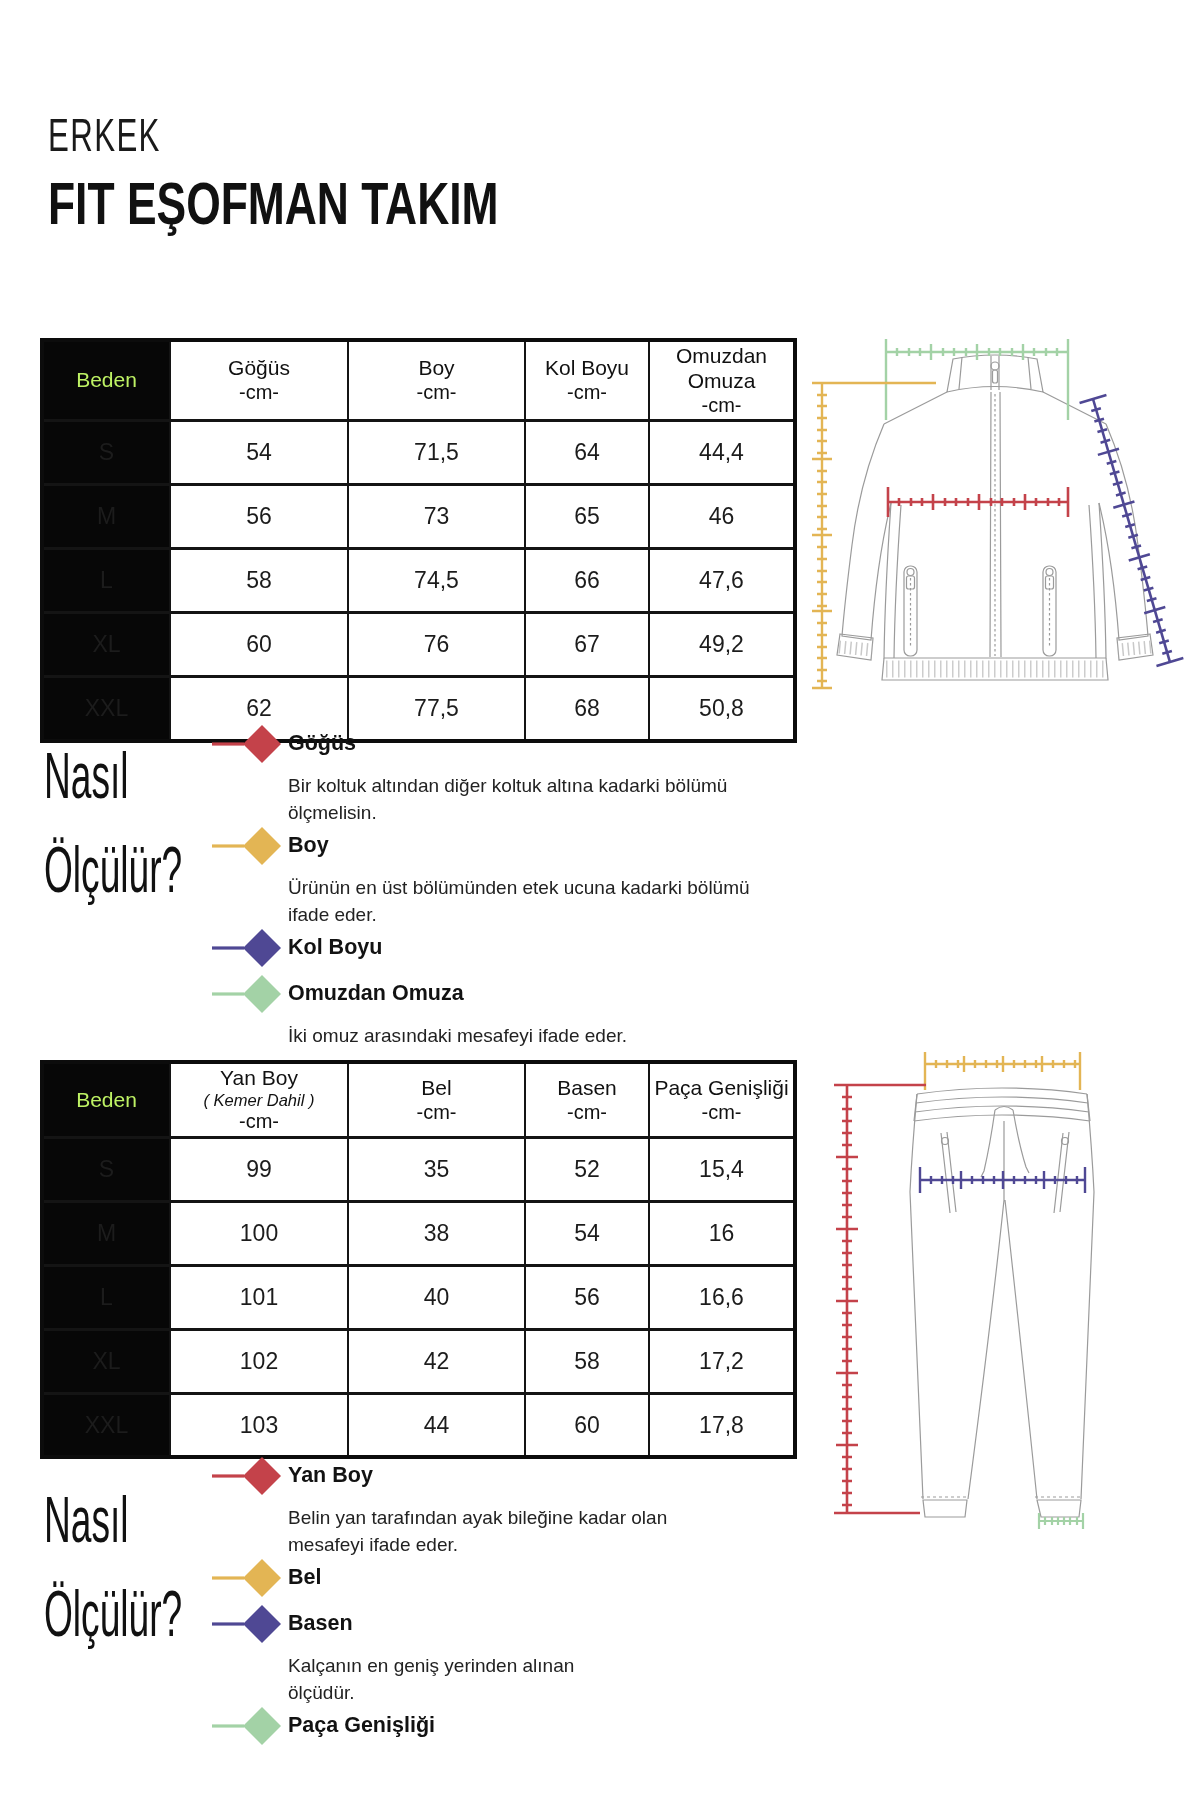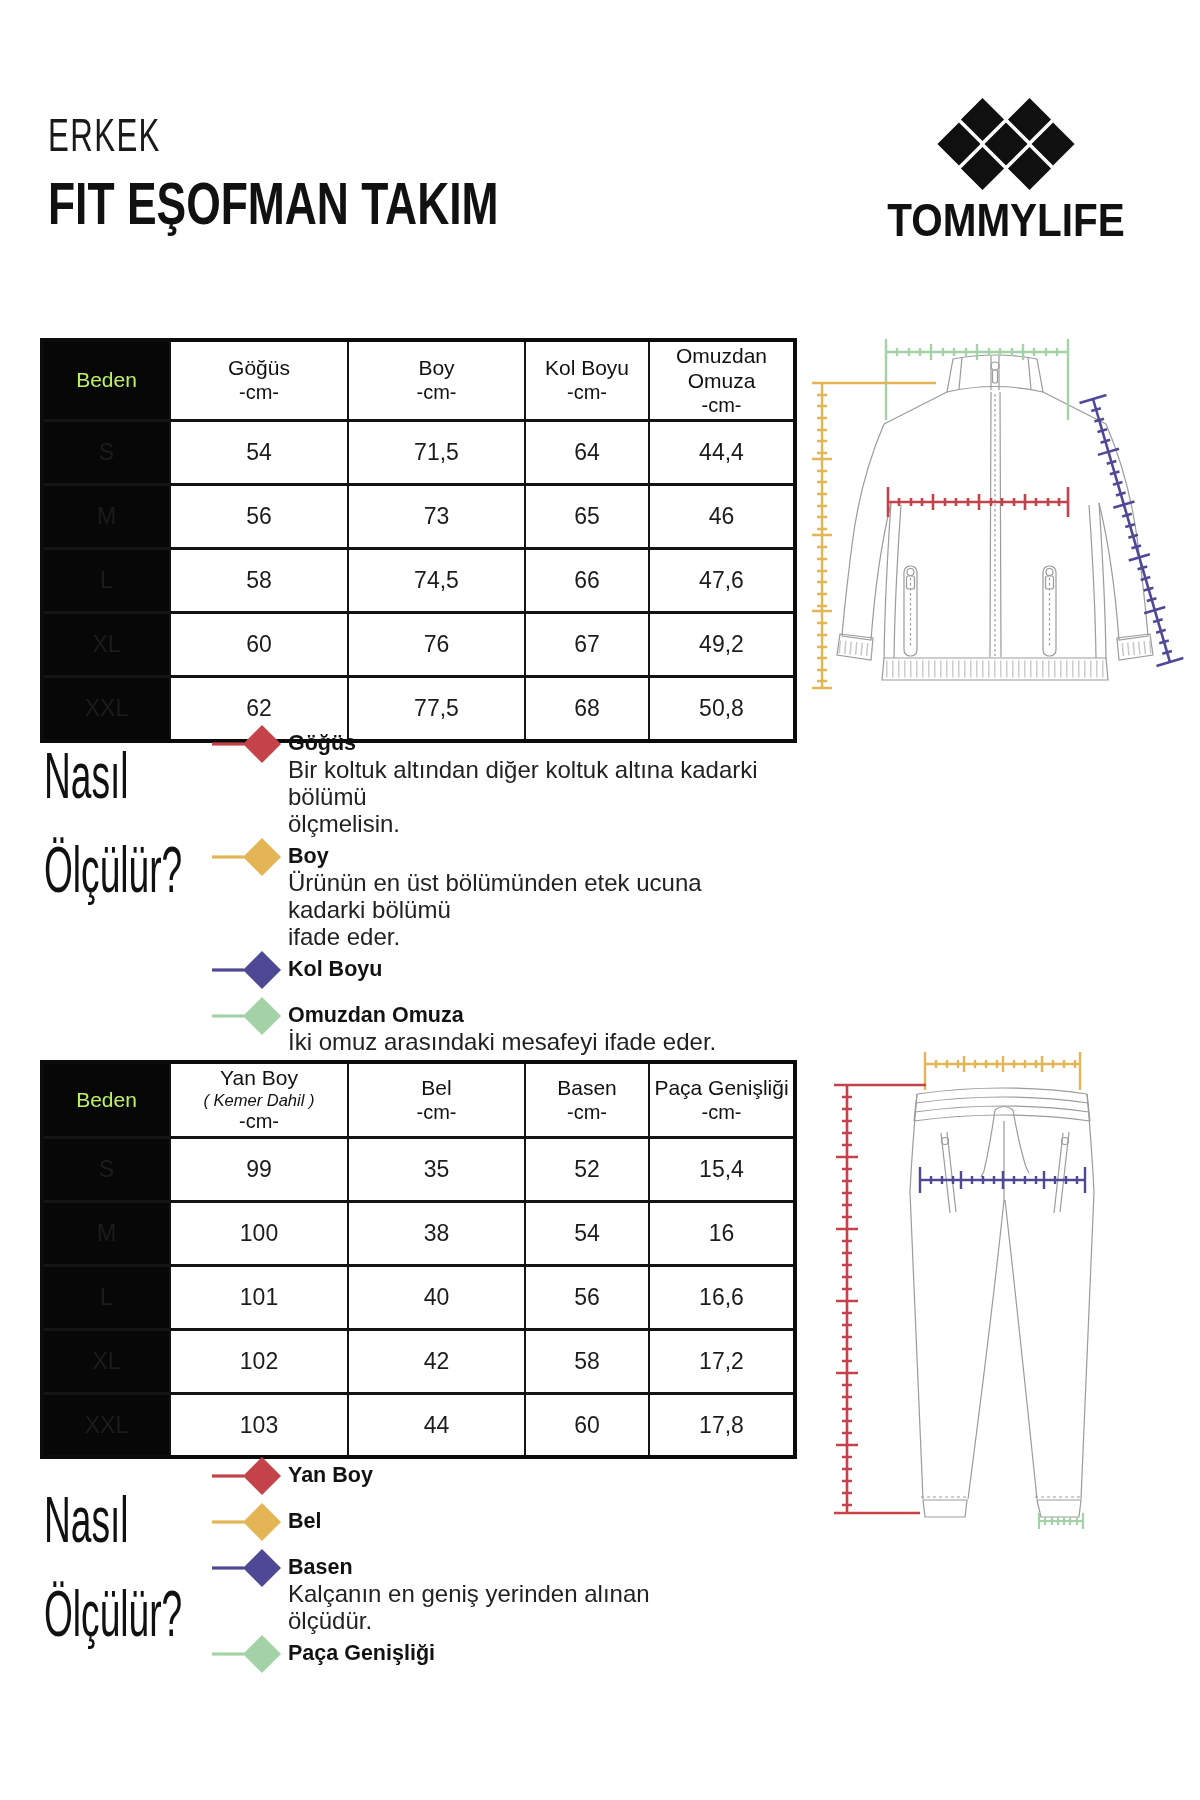--- a/index.html
+++ b/index.html
@@ -42,39 +42,31 @@
   
   .measure-h{position:absolute;left:44px;font-size:64px;font-weight:400;line-height:1;
              transform:scaleX(0.58);transform-origin:left top;white-space:nowrap;}
   #g1-h1{top:744px;} #g1-h2{top:838px;}
   #g2-h1{top:1488px;} #g2-h2{top:1582px;}
   .legend{position:absolute;left:210px;width:580px;}
   #legend1{top:730px;} #legend2{top:1462px;}
   .legend-item{display:flex;align-items:flex-start;margin-bottom:6px;}
   .legend-icon{flex:0 0 78px;width:78px;margin-top:-8px;}
   .legend-label{font-size:21.5px;font-weight:700;line-height:26px;color:#121212;}
-  .legend-desc{font-size:24px;line-height:27px;color:#222;white-space:pre-line;
-               margin-top:0;max-width:470px;}
+  .legend-desc{font-size:19px;line-height:27px;color:#222;white-space:pre-line;
+               margin-top:16px;max-width:470px;}
 </style>
 </head>
 <body>
 
 <div class="page">
 
   <div class="cat-title">ERKEK</div>
   <div class="prod-title">FIT EŞOFMAN TAKIM</div>
 
-  <div class="brand">
-    <svg width="148" height="98" viewBox="0 0 150 100">
-      <path fill="#101010" d="M51,3 L73,25 L51,47 L29,25 Z M99,3 L121,25 L99,47 L77,25 Z
-        M27,28 L49,50 L27,72 L5,50 Z M75,28 L97,50 L75,72 L53,50 Z M123,28 L145,50 L123,72 L101,50 Z
-        M51,53 L73,75 L51,97 L29,75 Z M99,53 L121,75 L99,97 L77,75 Z"></path>
-    </svg>
-    <div class="brand-name">TOMMYLIFE</div>
-  </div>
 
   <table class="size-table" id="jacket-table">
     <colgroup>
         <col style="width:128px">
         <col style="width:178px">
         <col style="width:177px">
         <col style="width:124px">
         <col style="width:146px">
       </colgroup>
     <tbody>
@@ -358,20 +350,22 @@
   <div class="legend" id="legend2">
     <div class="legend-item">
       <span class="legend-icon">
         <svg width="74" height="44" viewBox="0 0 74 44">
             <path d="M2,22 H34" stroke-width="3.2" fill="none" stroke="#C4424A"></path>
             <path d="M52,3 L71,22 L52,41 L33,22 Z" fill="#C4424A"></path>
           </svg>
       </span>
       <span class="legend-text">
         <span class="legend-label" style="display:block">Yan Boy</span>
+        <span class="legend-desc" style="display:block">Belin yan tarafından ayak bileğine kadar olan
+mesafeyi ifade eder.</span>
       </span>
     </div>
     <div class="legend-item">
       <span class="legend-icon">
         <svg width="74" height="44" viewBox="0 0 74 44">
             <path d="M2,22 H34" stroke-width="3.2" fill="none" stroke="#E3B554"></path>
             <path d="M52,3 L71,22 L52,41 L33,22 Z" fill="#E3B554"></path>
           </svg>
       </span>
       <span class="legend-text">

